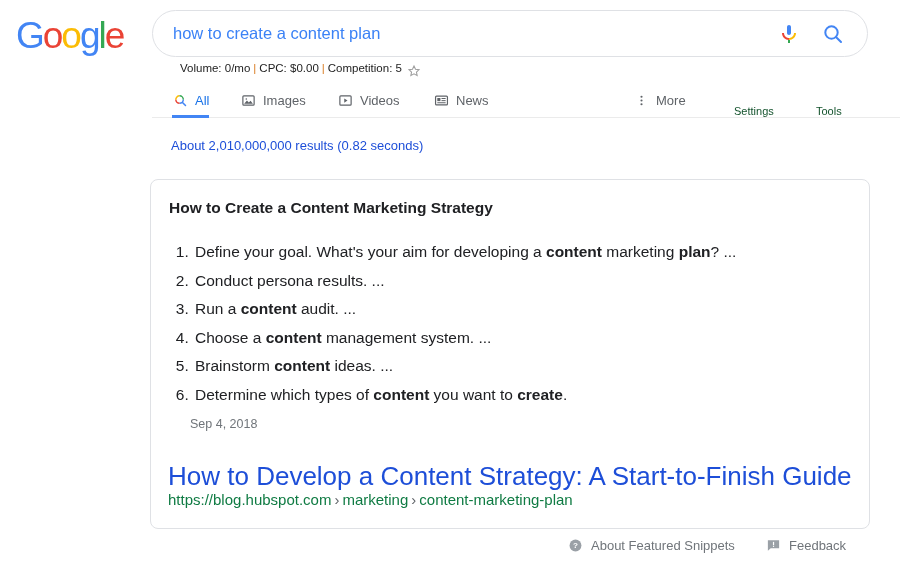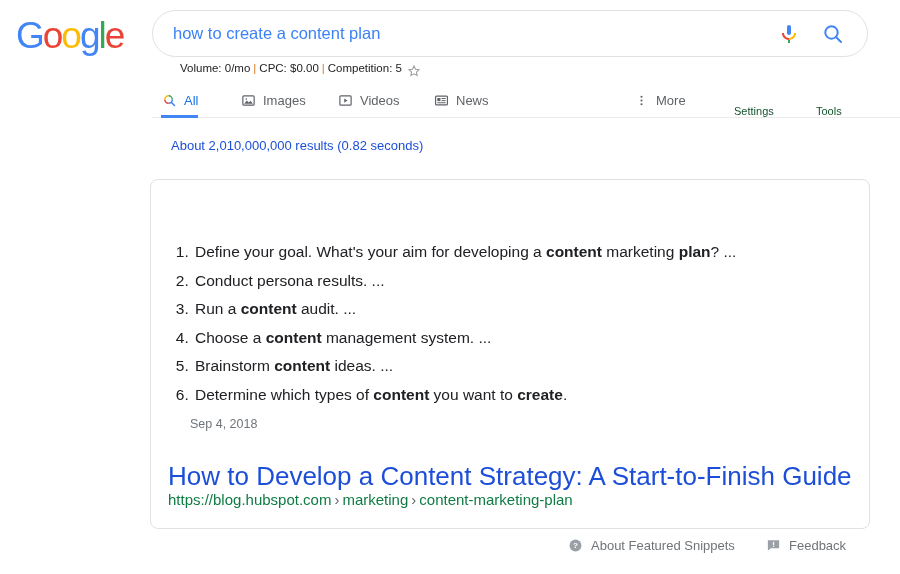--- a/index.html
+++ b/index.html
@@ -300,21 +300,21 @@
     <span class="seo-star">
       <svg width="14" height="14" viewBox="0 0 24 24">
         <path fill="none" stroke="#9e9e9e" stroke-width="1.8" d="M12 3.5l2.6 5.6 6 .7-4.4 4.1 1.2 6-5.4-3-5.4 3 1.2-6L3.4 9.8l6-.7z"></path>
       </svg>
     </span>
   </div>
 
   <div class="tabs">
     <div class="tabs-divider"></div>
 
-    <div class="tab active" style="left:161px">
+    <div class="tab active" style="left:172px">
       <span class="tab-icon">
         <svg width="15" height="15" viewBox="0 0 24 24">
           <path fill="none" stroke="#4285f4" stroke-width="2.4" d="M16.5 10.5a6 6 0 0 1-6 6"></path>
           <path fill="none" stroke="#ea4335" stroke-width="2.4" d="M10.5 16.5a6 6 0 0 1-6-6"></path>
           <path fill="none" stroke="#fbbc05" stroke-width="2.4" d="M4.5 10.5a6 6 0 0 1 6-6"></path>
           <path fill="none" stroke="#34a853" stroke-width="2.4" d="M10.5 4.5a6 6 0 0 1 6 6"></path>
           <line x1="15.2" y1="15.2" x2="20" y2="20" stroke="#4285f4" stroke-width="2.4" stroke-linecap="round"></line>
         </svg>
       </span>
       <span>All</span>
@@ -372,20 +372,21 @@
     </div>
     <div class="righttab" style="left:816px">
       <span>Tools</span>
     </div>
   </div>
 </div>
 
 <div class="results-count">About 2,010,000,000 results (0.82 seconds)</div>
 
 <div class="snippet-card">
+  <div class="snippet-title">How to Create a Content Marketing Strategy</div>
   <ol class="snippet-list" id="snippet-list">
       <li><span>Define your goal. What's your aim for developing a </span><b>content</b><span> marketing </span><b>plan</b><span>? ...</span></li>
       <li><span>Conduct persona results. ...</span></li>
       <li><span>Run a </span><b>content</b><span> audit. ...</span></li>
       <li><span>Choose a </span><b>content</b><span> management system. ...</span></li>
       <li><span>Brainstorm </span><b>content</b><span> ideas. ...</span></li>
       <li><span>Determine which types of </span><b>content</b><span> you want to </span><b>create</b><span>.</span></li>
     </ol>
 </div>
 

